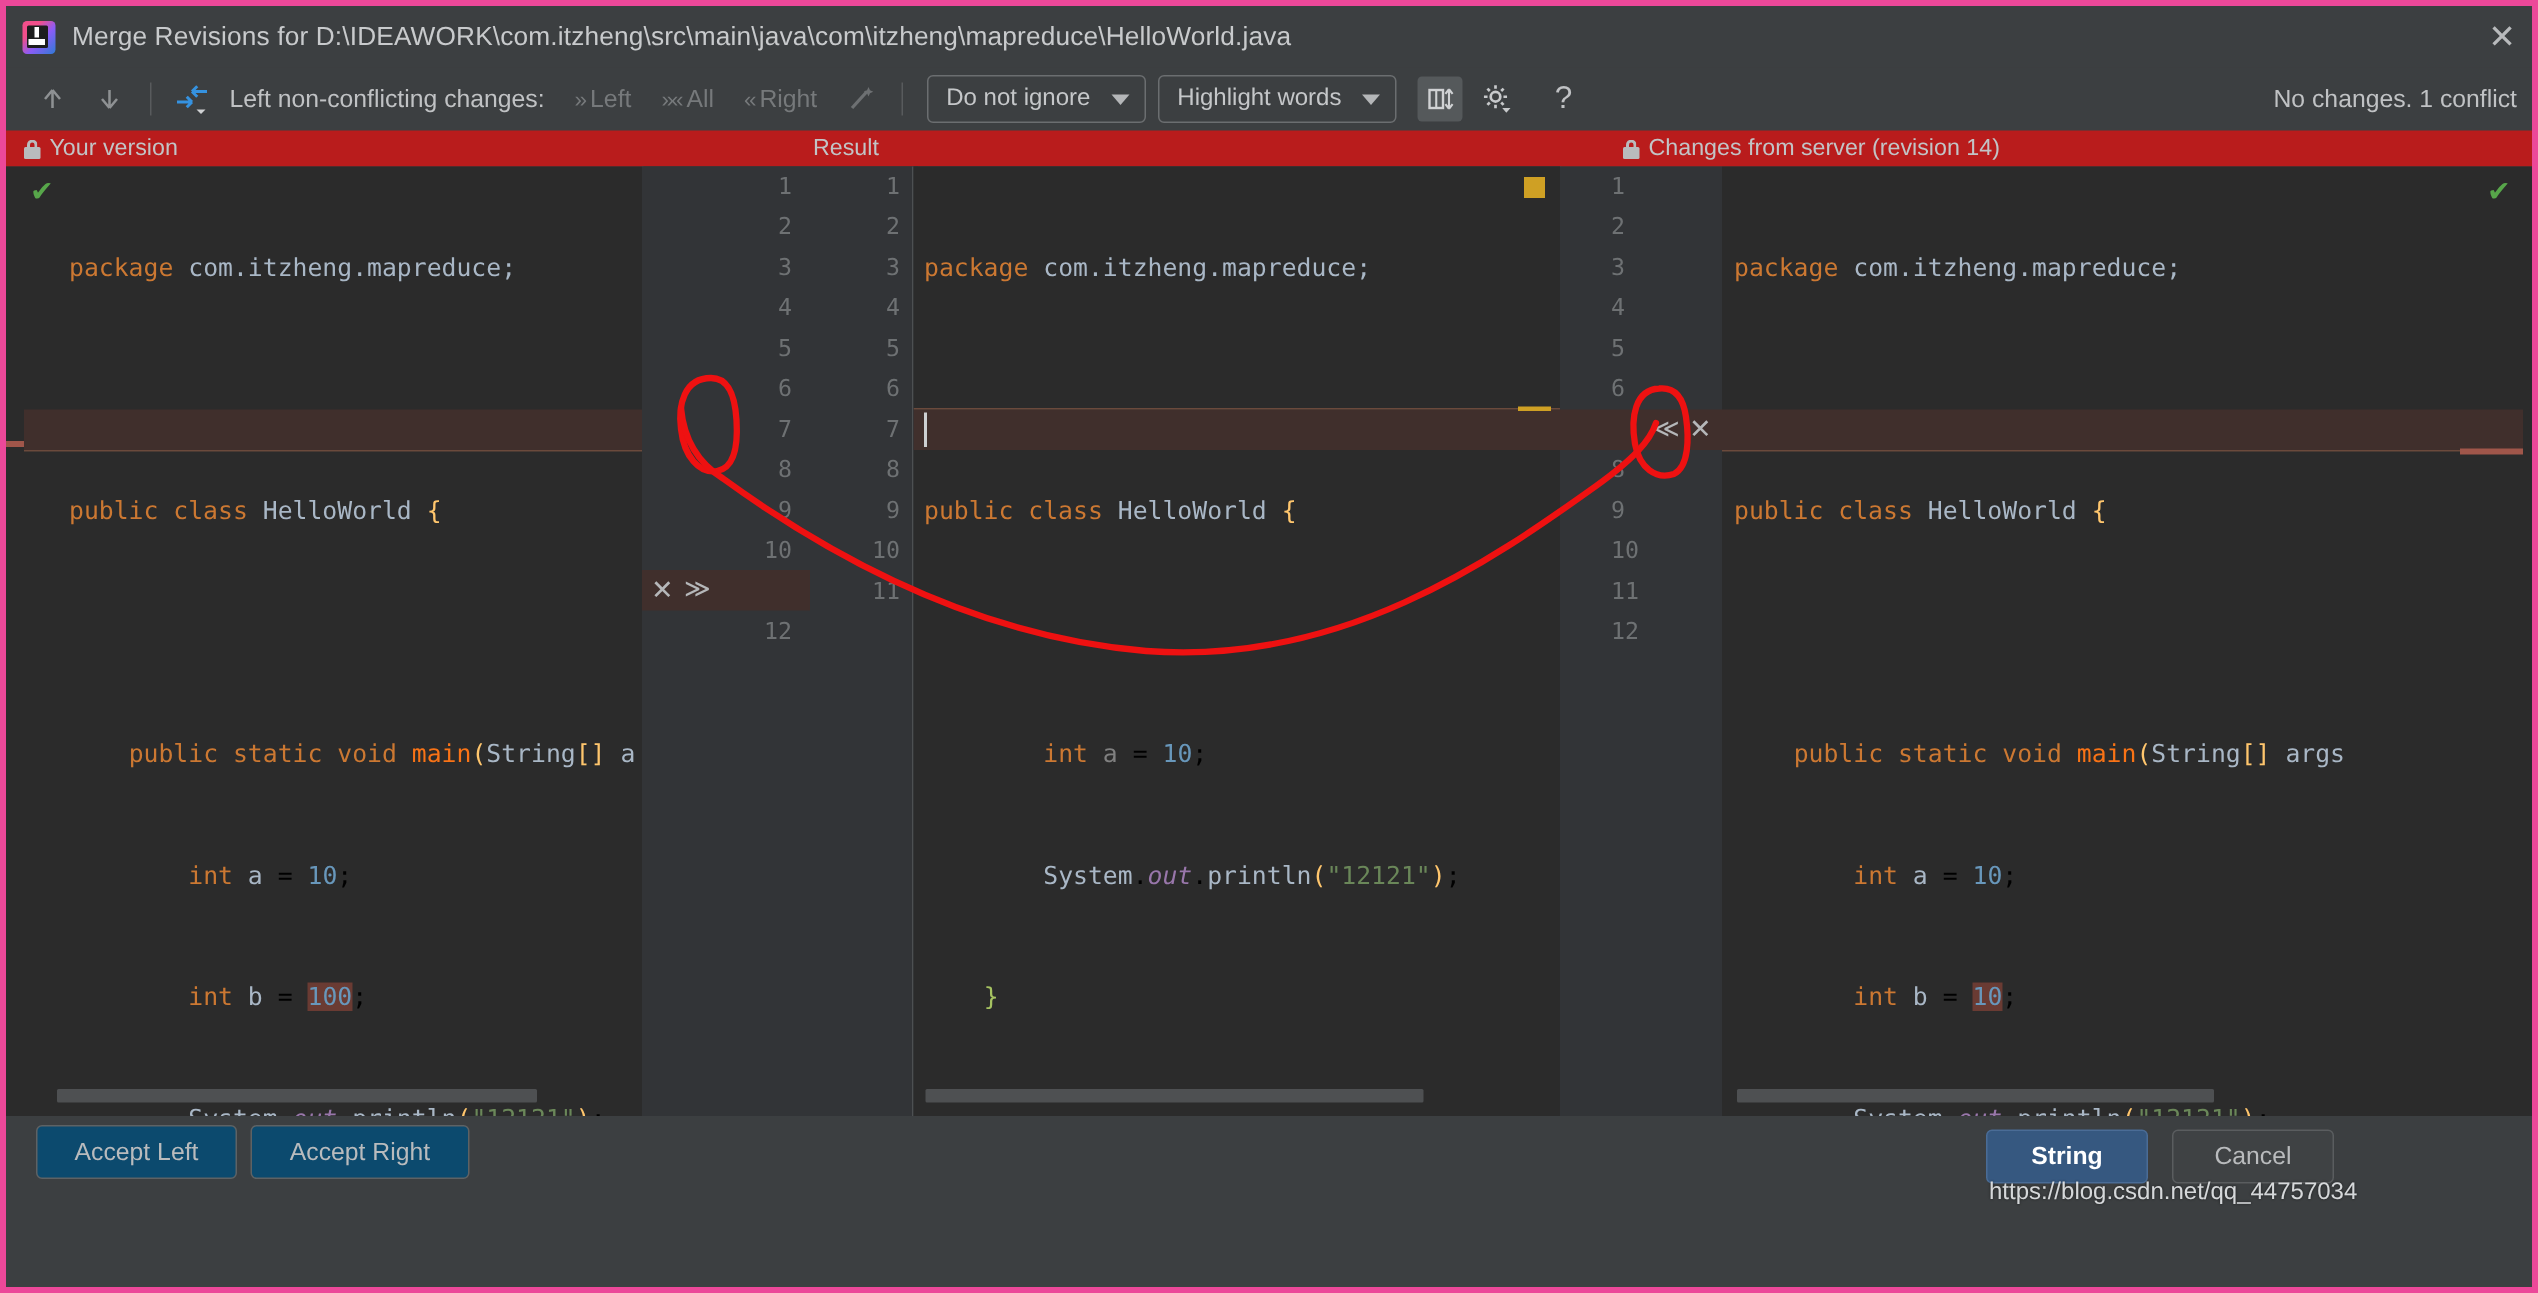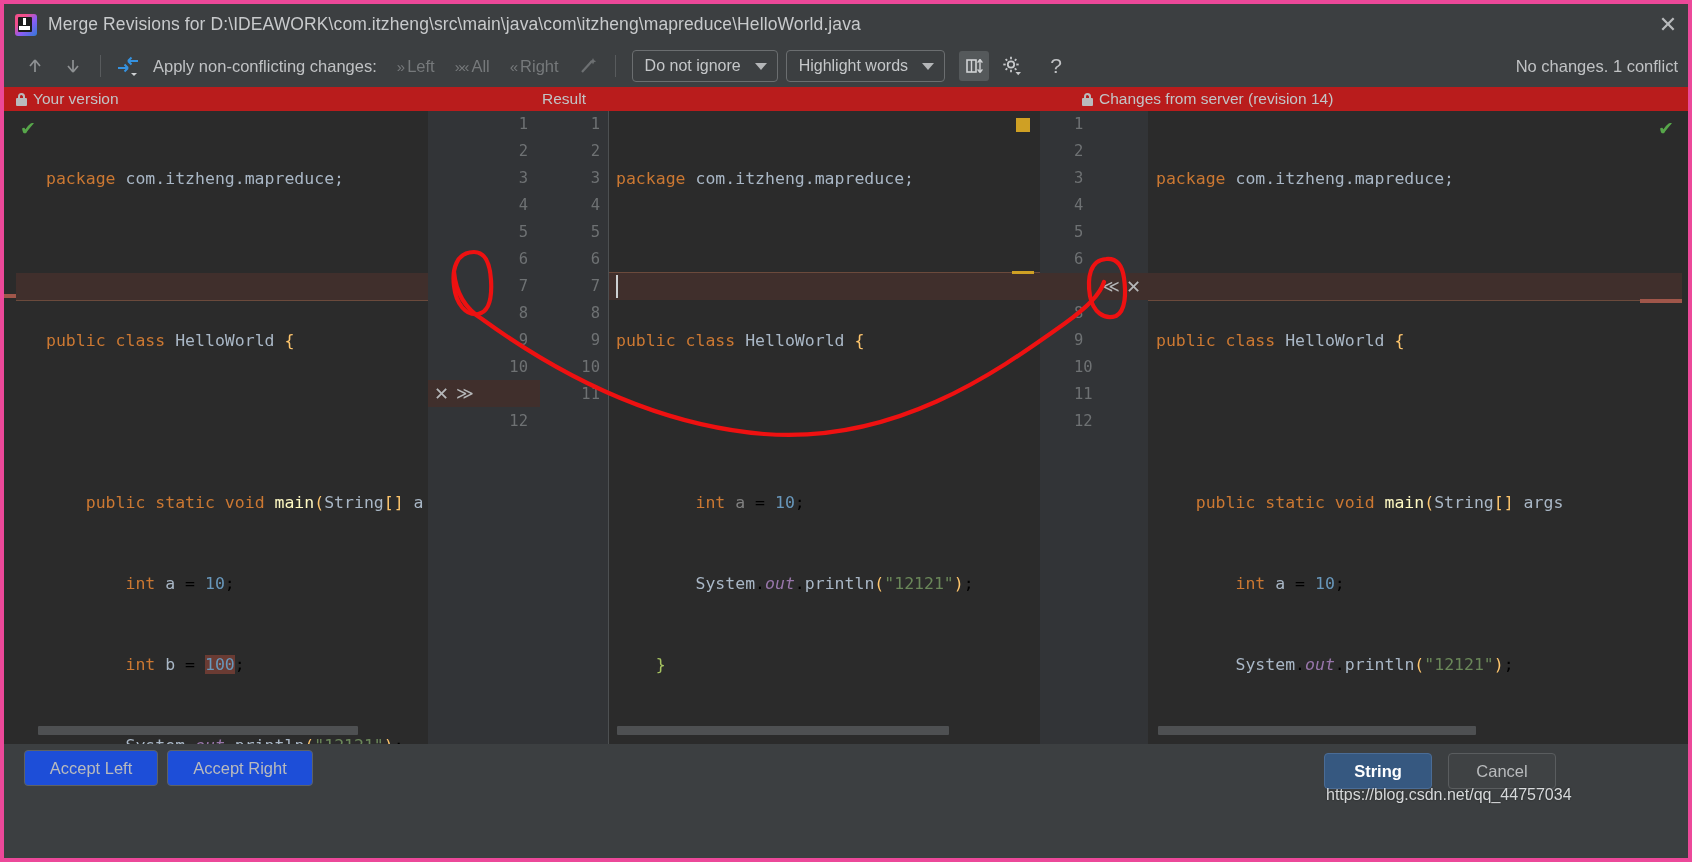--- a/index.html
+++ b/index.html
@@ -137,21 +137,21 @@
   .code {
     position:absolute; top:0; font-family:"DejaVu Sans Mono", monospace;
     font-size:16.5px; line-height:27px; white-space:pre;
   }
   .code-left  { left: 30px; }
   .row { height:27px; line-height:27px; white-space:pre; }
 
   
   .kw  { color:#cc7832; }
   .cls { color:#a9b7c6; }
-  .fn  { color:#fef9c3; }
+  .fn  { color:#f97316; }
   .num { color:#6897bb; }
   .str { color:#6a8759; }
   .pl  { color:#a9b7c6; }
   .br  { color:#ffc66d; }
   .fld { color:#9876aa; font-style:italic; }
   .var { color:#a9b7c6; }
   .gbr { color:#a5c261; }
   .dim { color:#808080; }
 
   
@@ -185,21 +185,21 @@
   .bottombar {
     position:absolute; left:0; top:740px; width:1692px; height:120px;
     background:#3c3f41;
   }
   .btn {
     position:absolute; height:36px; border:1px solid #5e6264; border-radius:4px;
     background:#4a4d4f; color:#c3c5c7; font-size:16.5px;
     display:flex; align-items:center; justify-content:center;
   }
   .btn.primary { background:#365880; border-color:#4a6c96; color:#ffffff; font-weight:bold; }
-  .btn.ghost { background:#1d4ed8; color:#b9bbbd; }
+  .btn.ghost { background:#0c4a6e; color:#b9bbbd; }
 
   .watermark {
     position:absolute; color:#e3e5e7; font-size:16px; opacity:.92;
     font-family:"Liberation Sans", sans-serif; white-space:nowrap;
     text-shadow: 0 0 2px rgba(0,0,0,.6);
   }
 
   
   .annot { position:absolute; left:0; top:0; width:1692px; height:862px; pointer-events:none; }
 </style>
@@ -235,21 +235,21 @@
     <div class="tb-sep"></div>
 
     <div class="tb-icon">
       <svg width="24" height="22" viewBox="0 0 24 22">
         <path d="M2 13 H12 M12 13 L8.5 9.5 M12 13 L8.5 16.5" stroke="#3592e0" stroke-width="2" fill="none"></path>
         <path d="M22 6 H12 M12 6 L15.5 2.5 M12 6 L15.5 9.5" stroke="#3592e0" stroke-width="2" fill="none"></path>
         <path d="M15 18 L21 18 L18 21 Z" fill="#cfd1d3"></path>
       </svg>
     </div>
 
-    <div class="tb-label">Apply non-conflicting changes:</div>
+    <div class="tb-label">Left non-conflicting changes:</div>
 
     <div class="tb-action">
       <span class="chev">»</span>
       <span>Left</span>
     </div>
     <div class="tb-action">
       <span class="chev">»«</span>
       <span>All</span>
     </div>
     <div class="tb-action">
@@ -443,20 +443,21 @@
       <div class="bar-red" style="right:0; top:188px; width:42px;"></div>
       <div class="check" style="right:8px; top:8px;">✔</div>
 
       <div class="code" style="left:8px; top:0;">
         <div class="row"><span class="kw">package</span> <span class="pl">com.itzheng.mapreduce;</span></div>
         <div class="row">&nbsp;</div>
         <div class="row"><span class="kw">public class</span> <span class="cls">HelloWorld</span> <span class="br">{</span></div>
         <div class="row">&nbsp;</div>
         <div class="row">    <span class="kw">public static void</span> <span class="fn">main</span><span class="br">(</span><span class="cls">String</span><span class="br">[]</span> <span class="var">args</span></div>
         <div class="row">        <span class="kw">int</span> <span class="var">a</span> = <span class="num">10</span>;</div>
+        <div class="row">        <span class="kw">int</span> <span class="var">b</span> = <span class="num word-hl">10</span>;</div>
         <div class="row">        <span class="cls">System</span>.<span class="fld">out</span>.<span class="pl">println</span><span class="br">(</span><span class="str">"12121"</span><span class="br">)</span>;</div>
         
         
         
       </div>
 
       <div class="hscroll" style="left:10px; top:615px; width:318px;"></div>
     </div>
 
     <div class="marker-col marker-right"></div>

